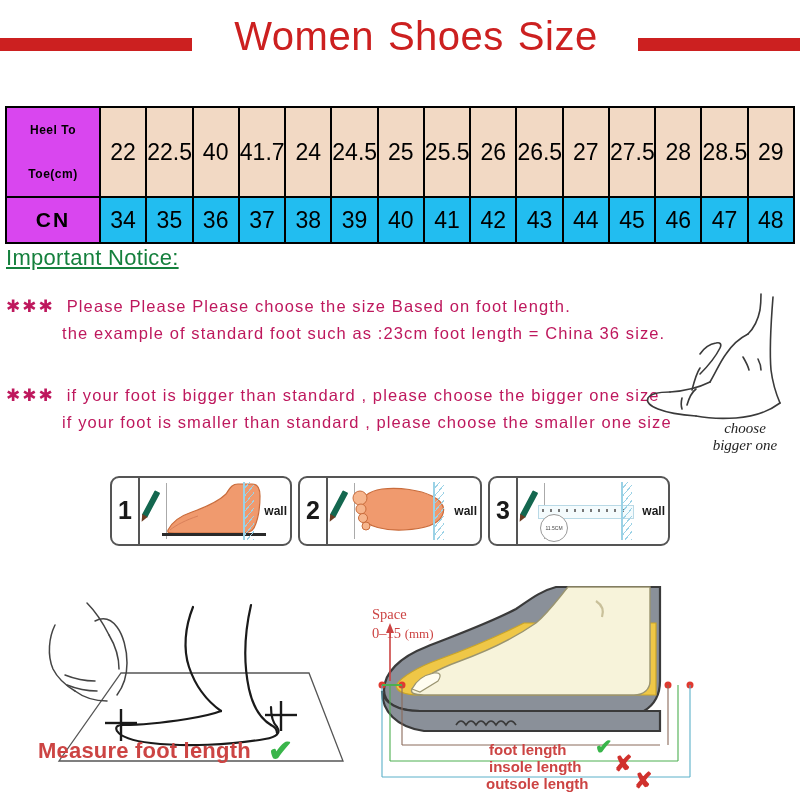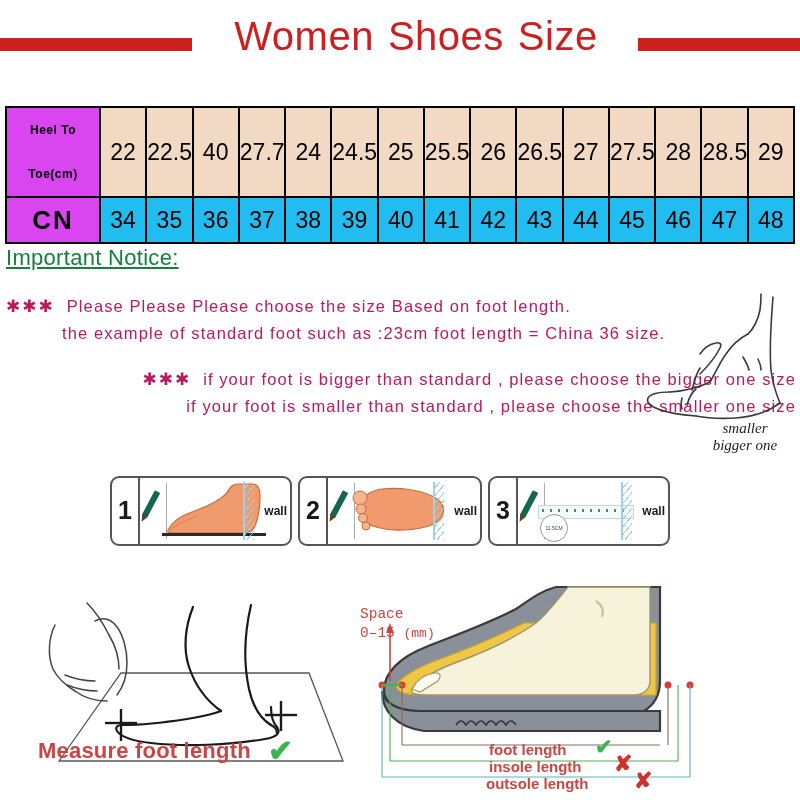--- a/index.html
+++ b/index.html
@@ -65,21 +65,21 @@
     background: #d946ef;
     width: 92px;
     font-weight: bold;
   }
   td.rowhead.lbl-cm {
     font-size: 12px;
     font-family: "Liberation Mono", monospace;
     letter-spacing: 0.5px;
   }
   td.rowhead.lbl-cn {
-    font-size: 26px;
+    font-size: 21px;
     letter-spacing: 2px;
   }
   td.cm-cell {
     background: #f2d9c4;
     font-size: 23px;
   }
   td.cn-cell {
     background: #22bdf0;
     font-size: 23px;
   }
@@ -105,21 +105,21 @@
     line-height: 26px;
     letter-spacing: 1.1px;
     white-space: nowrap;
   }
   .stars {
     font-size: 17px;
     letter-spacing: 2px;
     margin-right: 12px;
   }
   .notice-line2 { padding-left: 56px; }
-  .notice-block.second { margin-top: 20px; text-align: right; }
+  .notice-block.second { margin-top: 36px; }
 
   
   #foot-side-figure {
     position: absolute;
     left: 640px;
     top: 262px;
     width: 160px;
     height: 190px;
   }
   #choose-bigger-one {
@@ -285,26 +285,26 @@
   
   #shoe-figure {
     position: absolute;
     left: 360px;
     top: 585px;
     width: 440px;
     height: 215px;
   }
   #space-label {
     position: absolute;
-    left: 360px;
+    left: 372px;
     top: 605px;
     font-size: 14.5px;
     color: #cc4443;
     line-height: 19px;
-    font-family: Liberation Mono, monospace;
+    font-family: Liberation Serif, serif;
     white-space: nowrap;
   }
   #space-label .unit { font-size: 13px; margin-top: 44px; }
   .len-label {
     position: absolute;
     font-size: 15px;
     font-weight: bold;
     color: #cc4443;
     font-family: "Liberation Sans", sans-serif;
     white-space: nowrap;
@@ -339,21 +339,21 @@
   </div>
 </div>
 
 <table id="size-table">
   <tbody>
     <tr>
       <td class="rowhead lbl-cm">Heel To Toe(cm)</td>
       <td class="cm-cell">22</td>
       <td class="cm-cell">22.5</td>
       <td class="cm-cell">40</td>
-      <td class="cm-cell">27.7</td>
+      <td class="cm-cell">41.7</td>
       <td class="cm-cell">24</td>
       <td class="cm-cell">24.5</td>
       <td class="cm-cell">25</td>
       <td class="cm-cell">25.5</td>
       <td class="cm-cell">26</td>
       <td class="cm-cell">26.5</td>
       <td class="cm-cell">27</td>
       <td class="cm-cell">27.5</td>
       <td class="cm-cell">28</td>
       <td class="cm-cell">28.5</td>
@@ -410,21 +410,21 @@
       <path d="M60 92 C64 86 70 82 76 81 C80 80 82 82 80 86 C76 94 68 104 60 112"></path>
       <path d="M52 128 C54 120 56 112 60 106"></path>
       <path d="M103 95 C106 100 108 104 109 108"></path>
       <path d="M118 97 C120 101 121 105 121 108"></path>
       <path d="M47 143 C49 136 52 130 56 127"></path>
       <path d="M42 136 C41 140 41 144 42 147"></path>
     </g>
   </svg>
 </div>
 <div id="choose-bigger-one">
-  <div>smaller</div>
+  <div>choose</div>
   <div>bigger one</div>
 </div>
 
 <div id="steps">
 
   <div class="step s1">
     <div class="step-num">1</div>
     <div class="step-art">
       <div class="step-vline"></div>
       <div class="pencil"></div>

